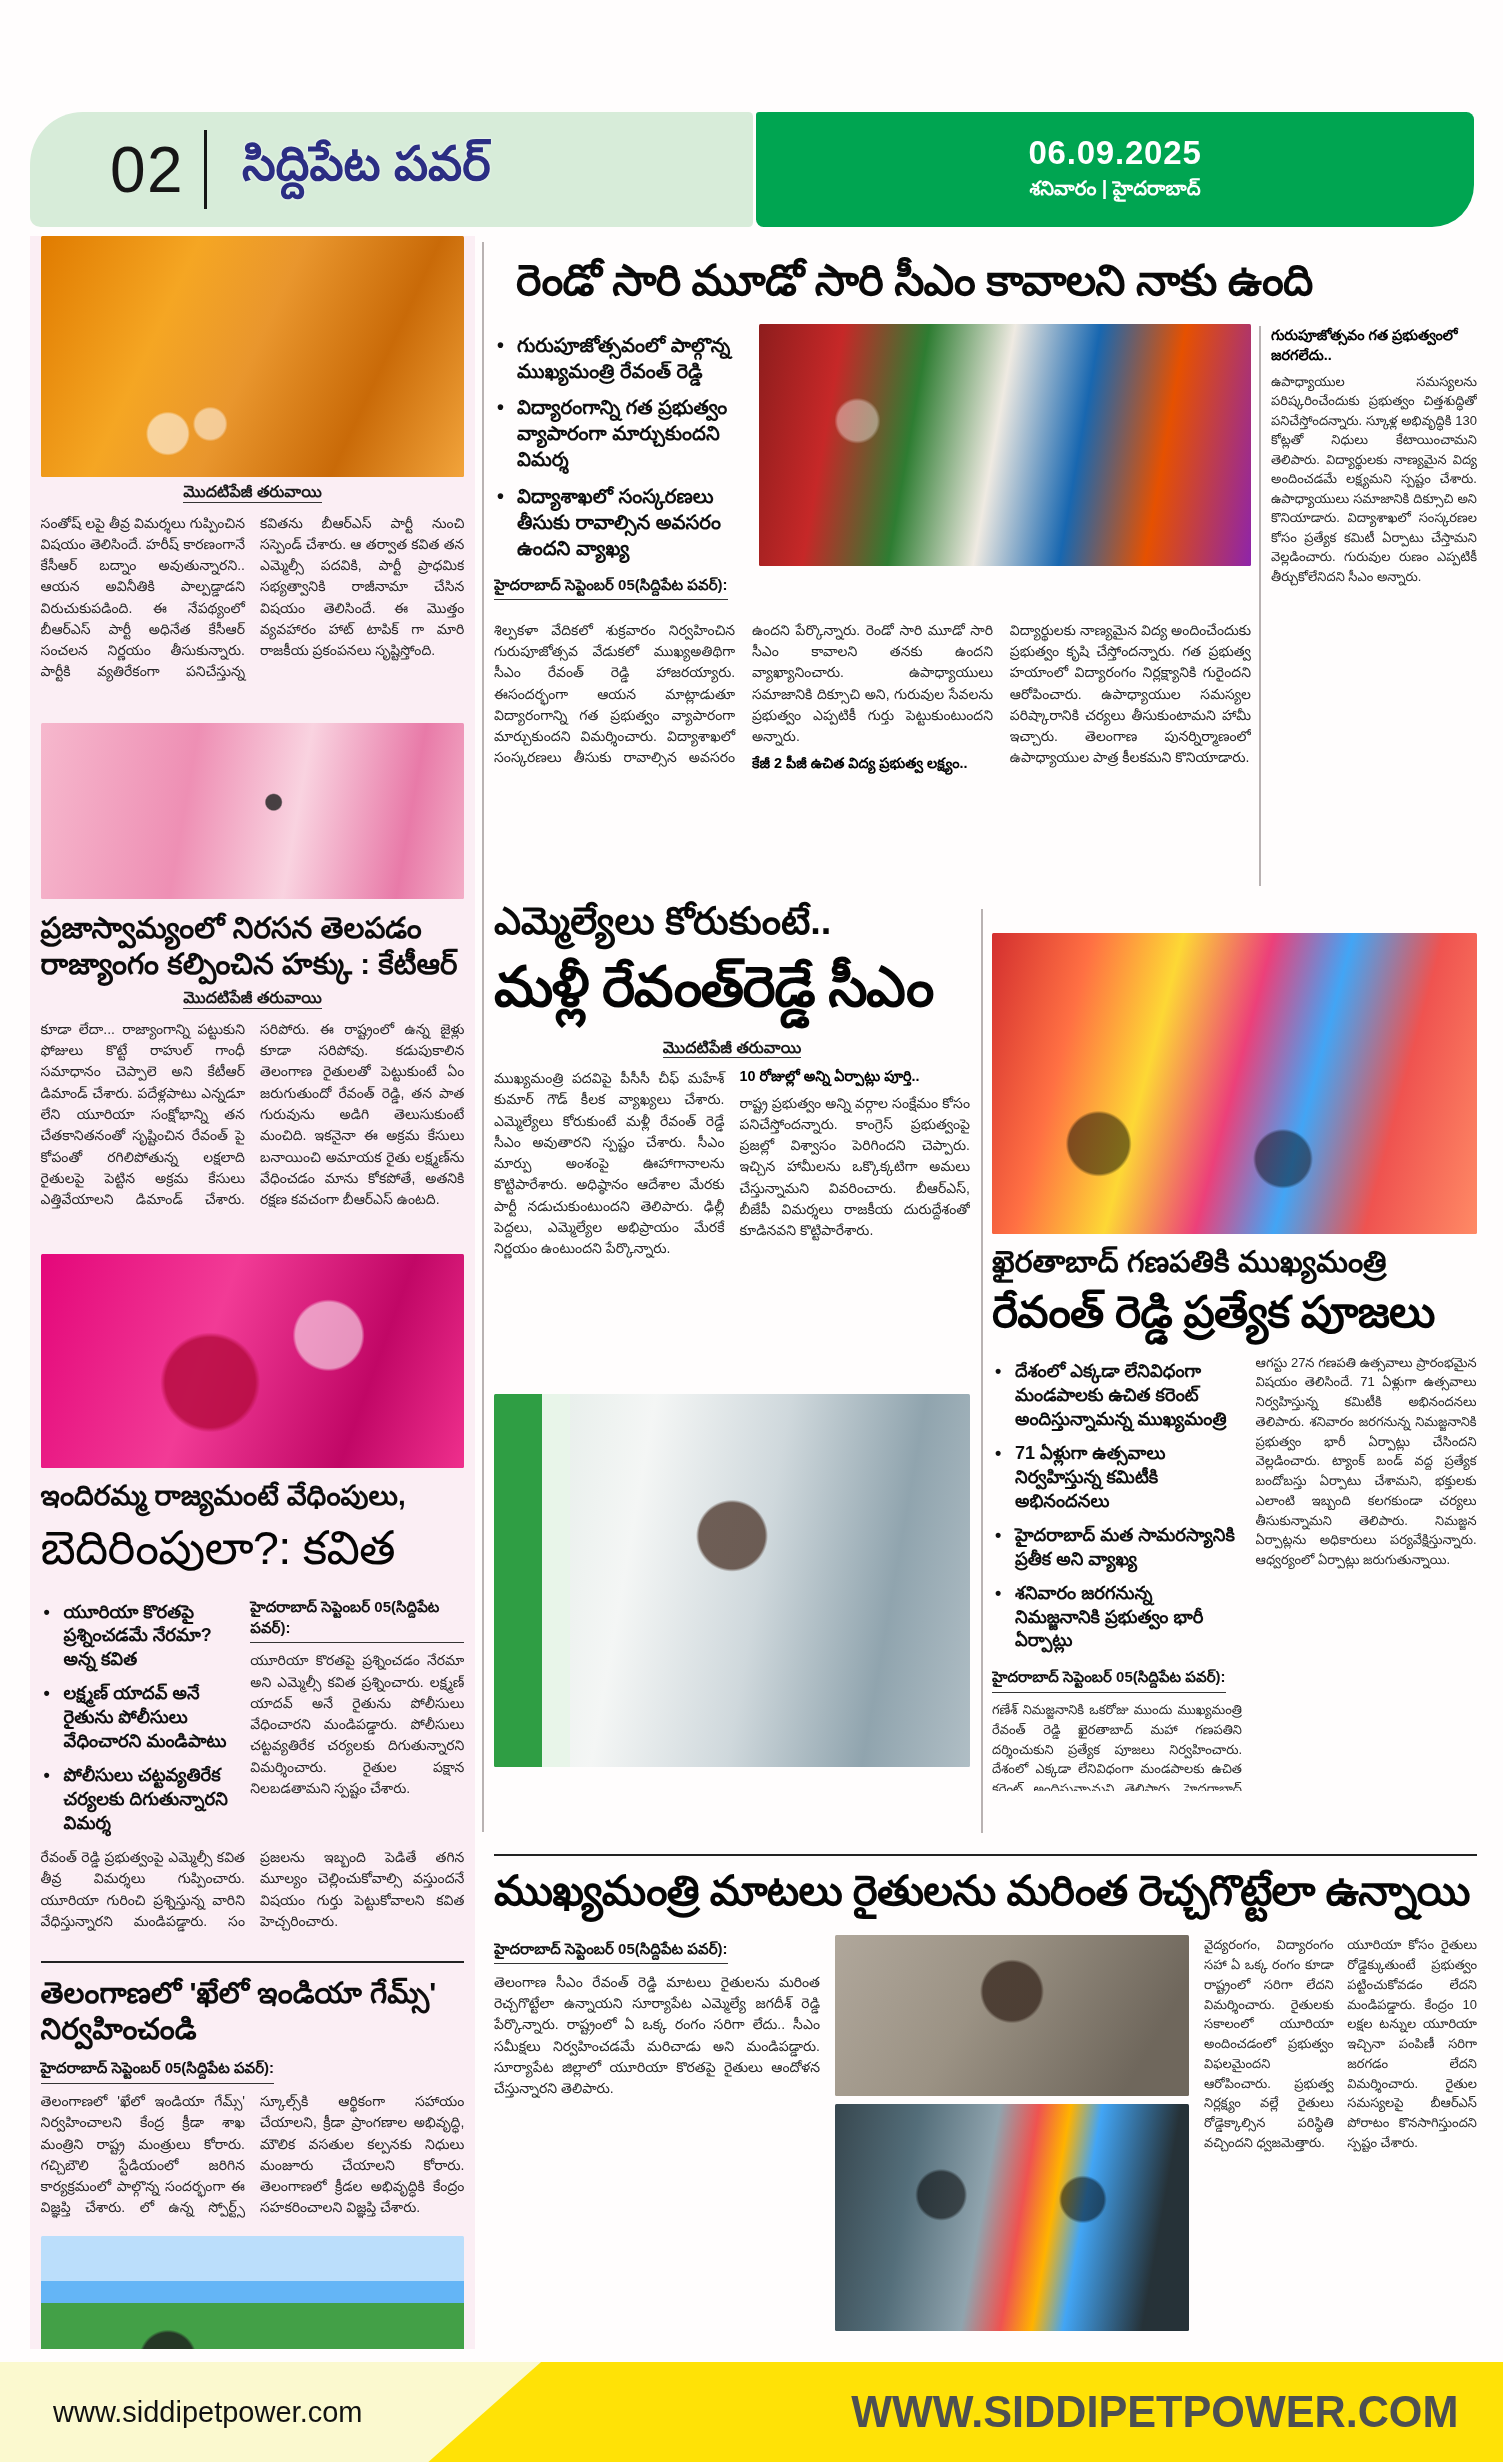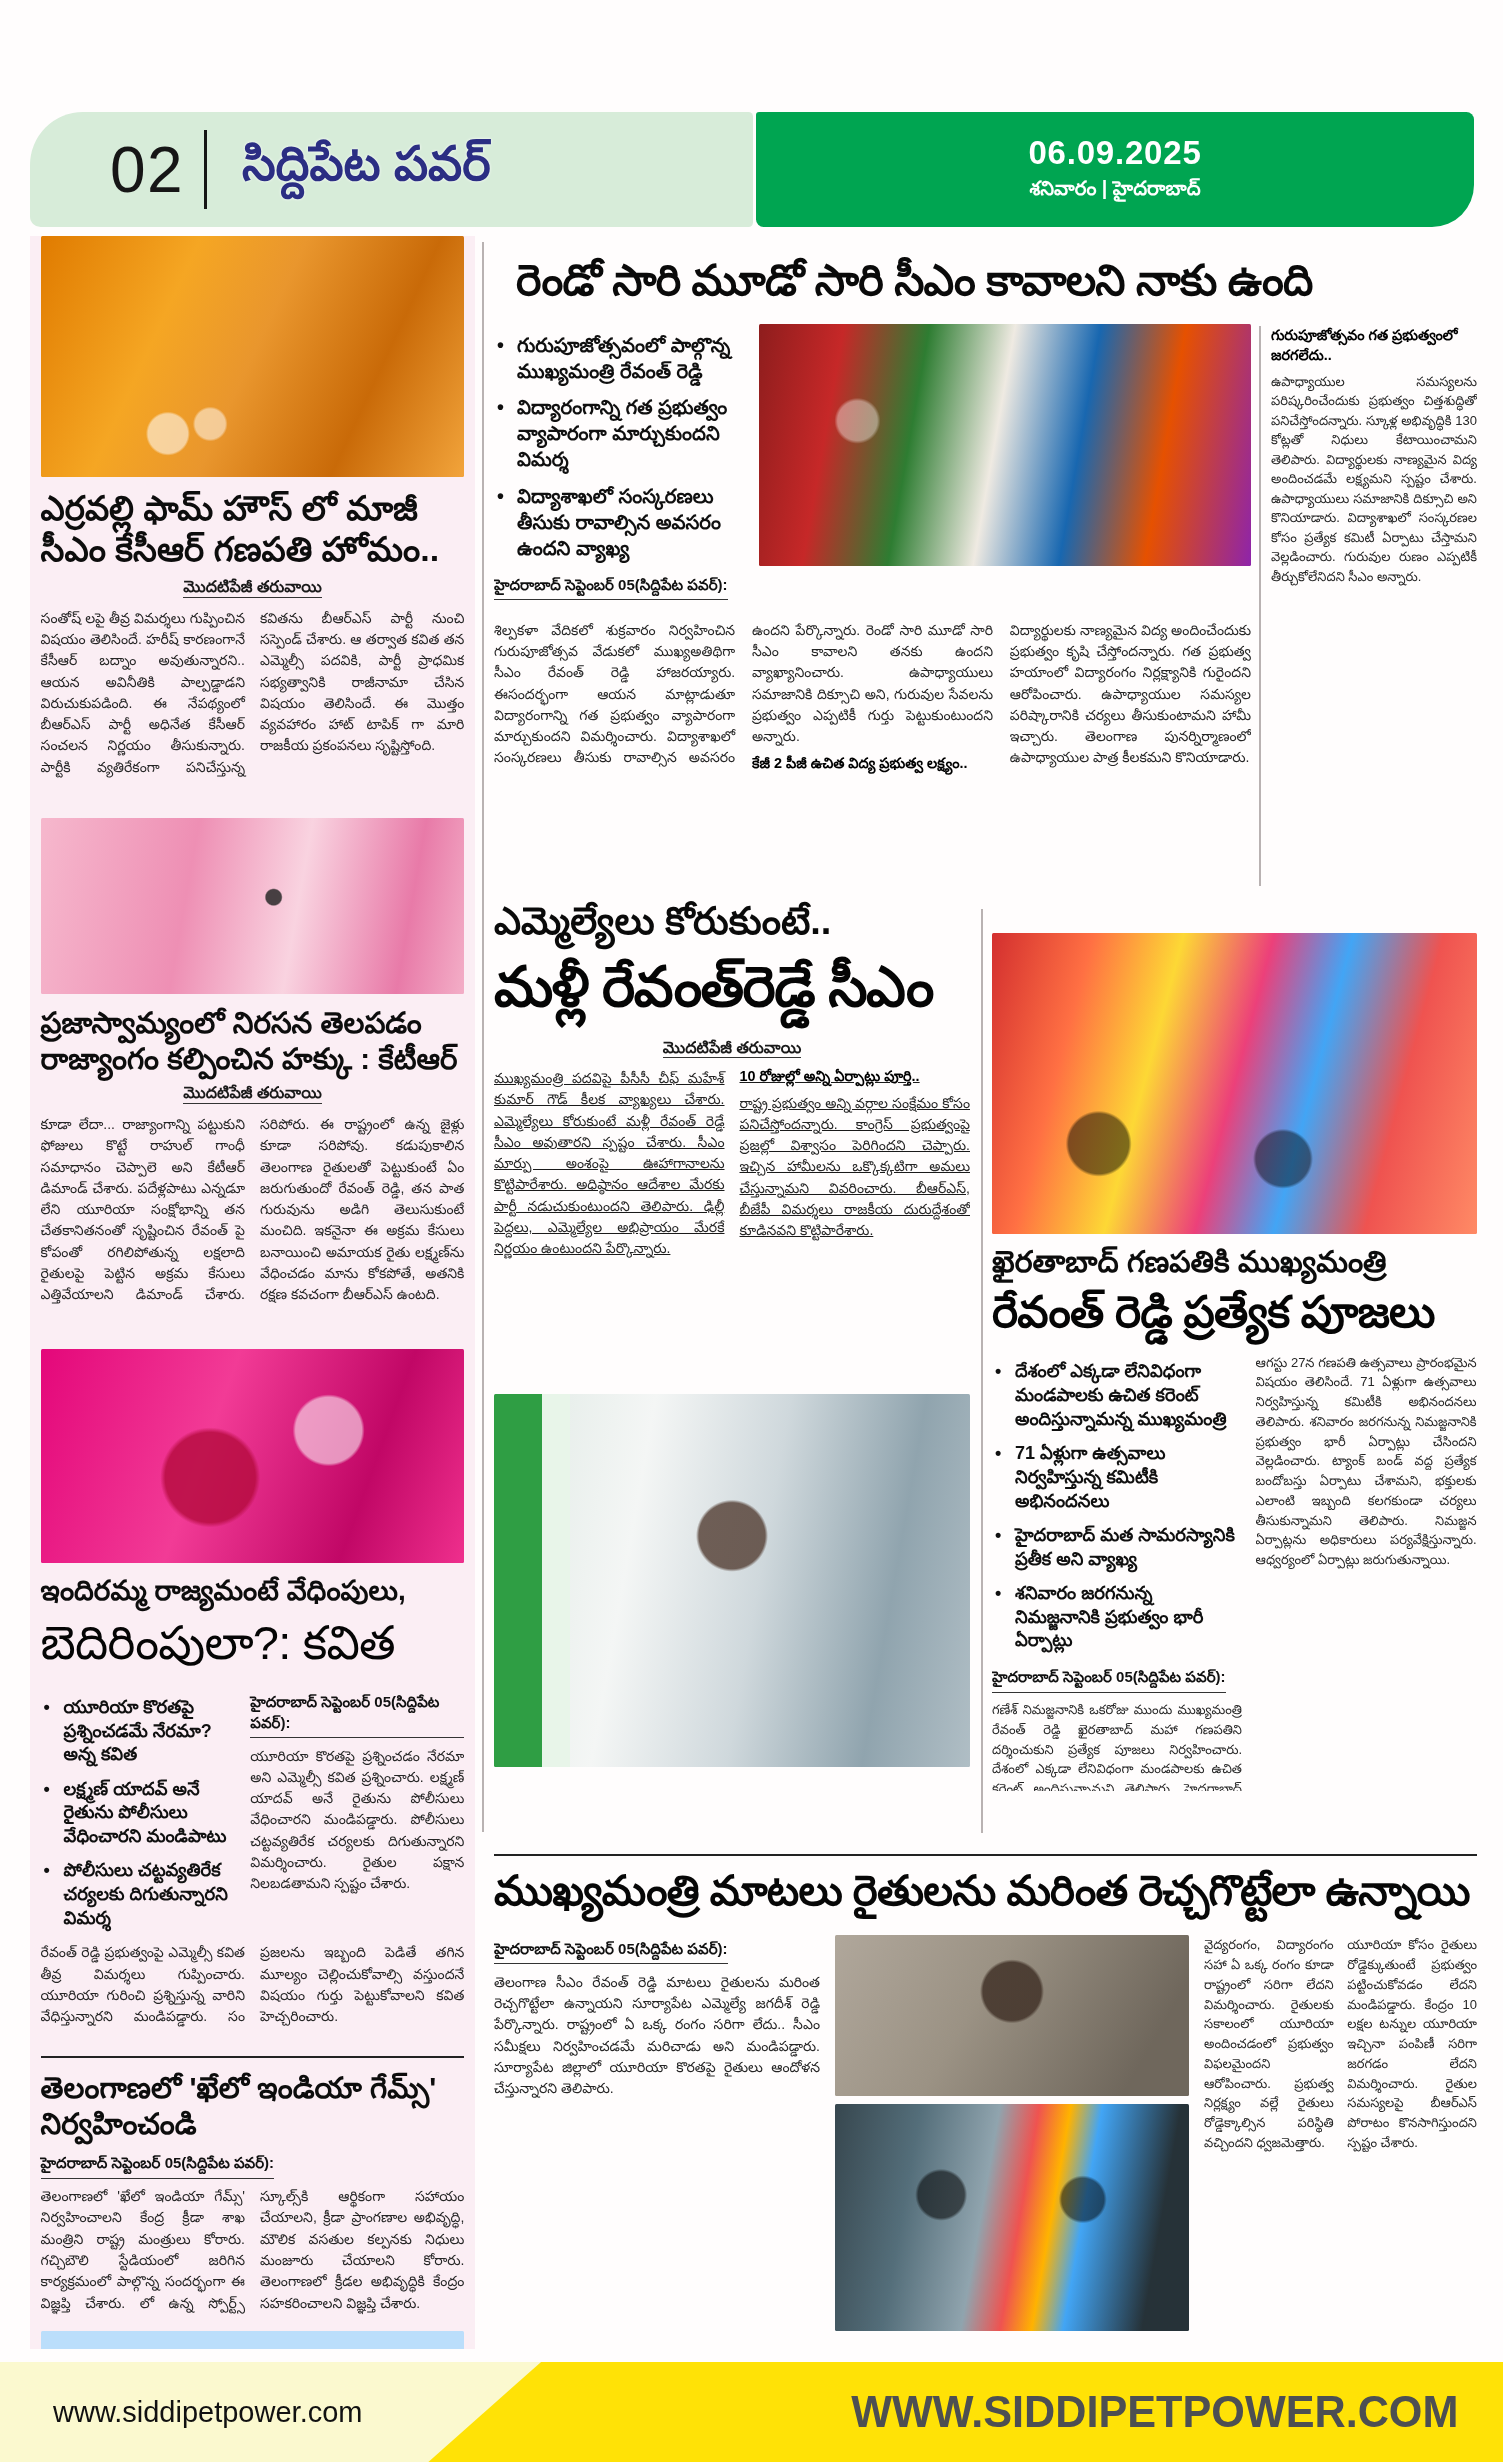--- a/index.html
+++ b/index.html
@@ -83,21 +83,21 @@
   .top-bullets{width:250px;}
   .top-bullets .bullets li{font-size:19.7px;}
   .top-photo{width:492px;}
   .top-body{margin-top:12px;height:250px;overflow:hidden;}
   .top-right{position:absolute;left:1271px;top:327px;width:206px;height:557px;overflow:hidden;}
   .top-right .body-txt{font-size:13px;line-height:1.5;}
   
   .mid-art{position:absolute;left:494px;top:900px;width:476px;height:933px;overflow:hidden;}
   .mid-h1{font-size:38px;font-weight:800;color:#0a0a0a;}
   .mid-h2{font-size:56px;font-weight:900;letter-spacing:-1.5px;color:#050505;margin-top:1.5px;}
-  .mid-body{height:326px;overflow:hidden;margin-top:3px;text-decoration:underline;}
+  .mid-body{height:326px;overflow:hidden;margin-top:3px;}
   
   .kha-art{position:absolute;left:992px;top:933px;width:485px;height:900px;overflow:hidden;}
   .kha-h1{font-size:30px;font-weight:800;margin-top:10.6px;color:#0c0c0c;}
   .kha-h2{font-size:44px;font-weight:900;letter-spacing:-0.8px;color:#050505;margin-top:1.5px;}
   .kha-row{display:flex;gap:13.6px;margin-top:4.5px;}
   .kha-bullets{width:250px;}
   .kha-bullets .bullets li{font-size:18px;}
   .kha-side{width:221px;}
   .kha-side .body-txt{font-size:13px;}
   
@@ -131,21 +131,20 @@
   </div>
   <div class="hdr-right">
     <div class="date">06.09.2025</div>
     <div class="daycity">శనివారం | హైదరాబాద్</div>
   </div>
 
   <div class="left-col">
 
     <div>
       <div class="ph ph-kcr"></div>
-      <div class="lc-headline">ఎర్రవల్లి ఫామ్ హౌస్ లో మాజీ సీఎం కేసీఆర్ గణపతి హోమం..</div>
       <div class="continued"><span>మొదటిపేజీ తరువాయి</span></div>
       <div class="body-txt cols2" style="height:203px;overflow:hidden;">సంతోష్ లపై తీవ్ర విమర్శలు గుప్పించిన విషయం తెలిసిందే. హరీష్ కారణంగానే కేసీఆర్ బద్నాం అవుతున్నారని.. ఆయన అవినీతికి పాల్పడ్డాడని విరుచుకుపడింది. ఈ నేపథ్యంలో బీఆర్ఎస్ పార్టీ అధినేత కేసీఆర్ సంచలన నిర్ణయం తీసుకున్నారు. పార్టీకి వ్యతిరేకంగా పనిచేస్తున్న కవితను బీఆర్ఎస్ పార్టీ నుంచి సస్పెండ్ చేశారు. ఆ తర్వాత కవిత తన ఎమ్మెల్సీ పదవికి, పార్టీ ప్రాధమిక సభ్యత్వానికి రాజీనామా చేసిన విషయం తెలిసిందే. ఈ మొత్తం వ్యవహారం హాట్ టాపిక్ గా మారి రాజకీయ ప్రకంపనలు సృష్టిస్తోంది.</div>
     </div>
 
     <div>
       <div class="ph ph-ktr" style="margin-top:7.6px;"></div>
       <div class="lc-headline small">ప్రజాస్వామ్యంలో నిరసన తెలపడం రాజ్యాంగం కల్పించిన హక్కు : కేటీఆర్</div>
       <div class="continued"><span>మొదటిపేజీ తరువాయి</span></div>
       <div class="body-txt cols2" style="height:227px;overflow:hidden;">కూడా లేదా... రాజ్యాంగాన్ని పట్టుకుని ఫోజులు కొట్టే రాహుల్ గాంధీ సమాధానం చెప్పాలె అని కేటీఆర్ డిమాండ్ చేశారు. పదేళ్లపాటు ఎన్నడూ లేని యూరియా సంక్షోభాన్ని తన చేతకానితనంతో సృష్టించిన రేవంత్ పై కోపంతో రగిలిపోతున్న లక్షలాది రైతులపై పెట్టిన అక్రమ కేసులు ఎత్తివేయాలని డిమాండ్ చేశారు. సరిపోరు. ఈ రాష్ట్రంలో ఉన్న జైళ్లు కూడా సరిపోవు. కడుపుకాలిన తెలంగాణ రైతులతో పెట్టుకుంటే ఏం జరుగుతుందో రేవంత్ రెడ్డి, తన పాత గురువును అడిగి తెలుసుకుంటే మంచిది. ఇకనైనా ఈ అక్రమ కేసులు బనాయించి అమాయక రైతు లక్ష్మణ్‌ను వేధించడం మాను కోకపోతే, అతనికి రక్షణ కవచంగా బీఆర్ఎస్ ఉంటది.</div>
     </div>

